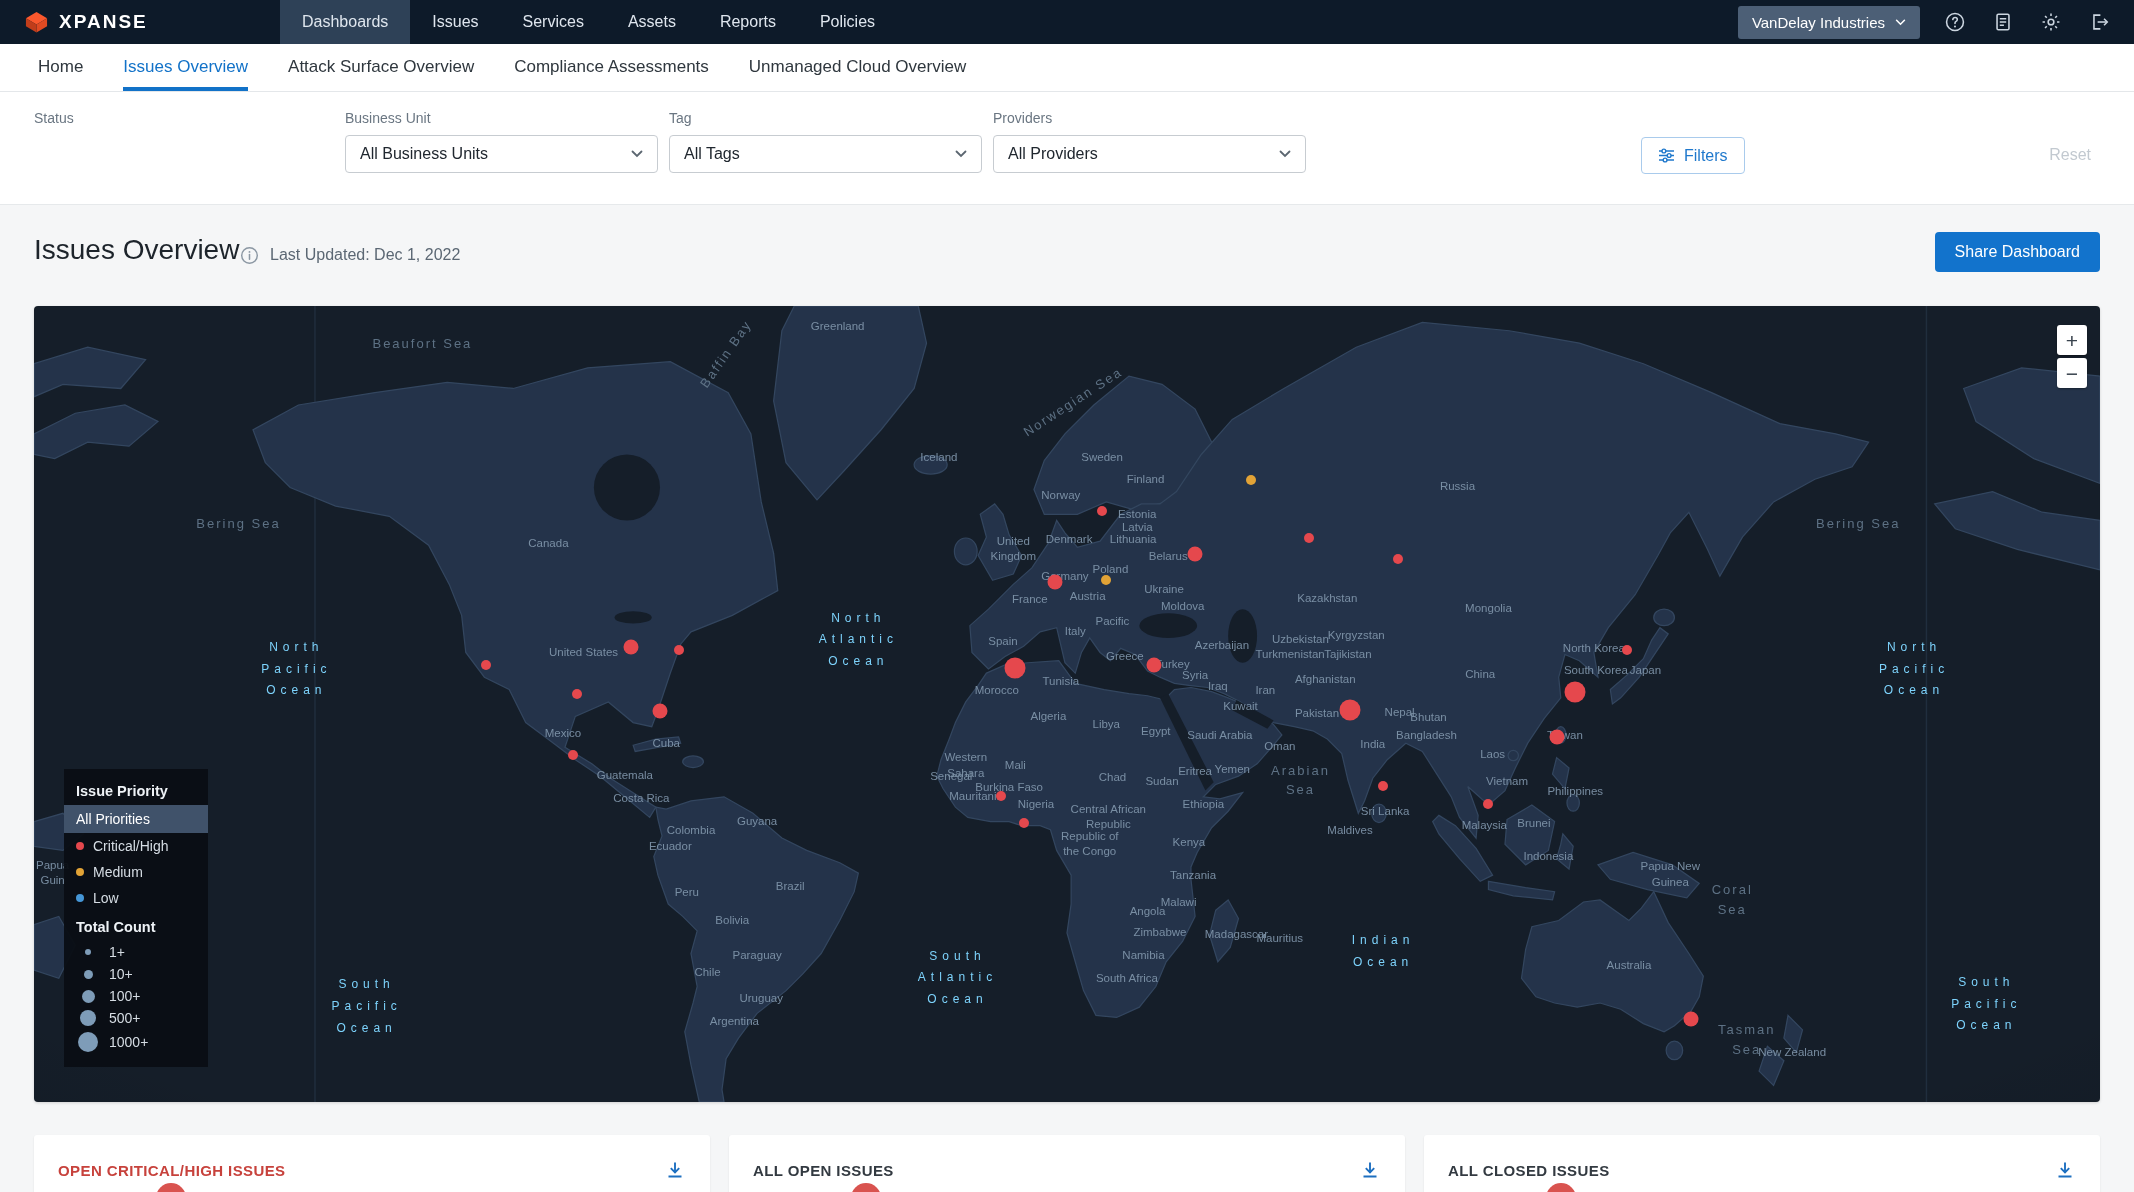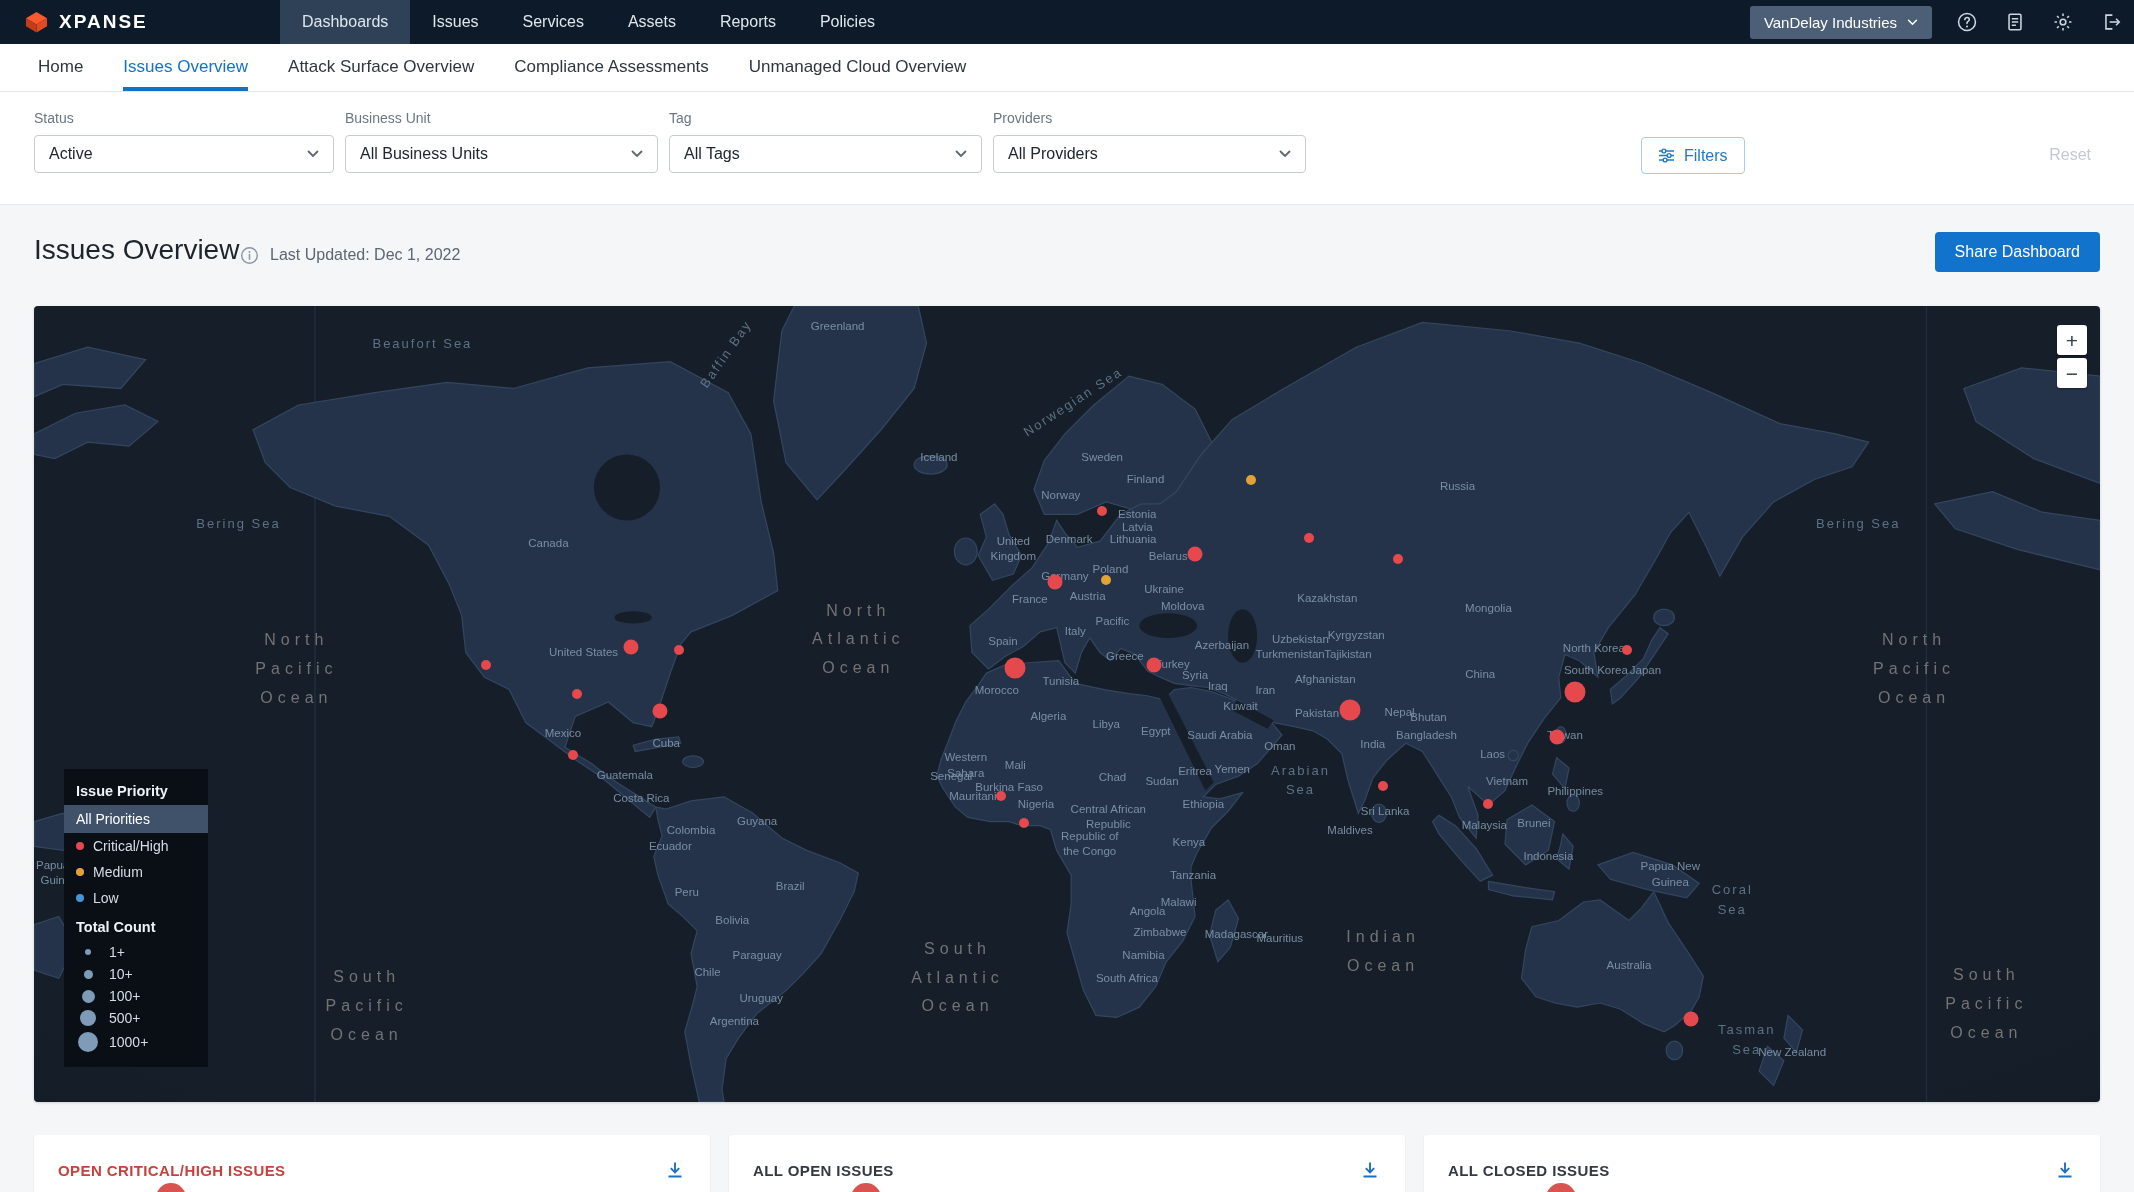--- a/index.html
+++ b/index.html
@@ -8,21 +8,21 @@
 
   
   .topnav{position:absolute;top:0;left:0;right:0;height:44px;background:#0d1a29;
           display:flex;align-items:stretch;z-index:30;}
   .brand{display:flex;align-items:center;gap:10px;padding:0 24px;width:232px;cursor:pointer;}
   .brand-icon svg{width:25px;height:25px;display:block;}
   .brand-text{font-size:19px;font-weight:700;letter-spacing:2px;color:#fff;}
   .topnav-menu{display:flex;align-items:stretch;}
   .nav-item{display:flex;align-items:center;padding:0 22px;font-size:16px;color:#dfe6ee;cursor:pointer;}
   .nav-item.active{background:#2e4157;}
-  .topnav-right{margin-left:auto;display:flex;align-items:center;padding-right:12px;}
+  .topnav-right{margin-left:auto;display:flex;align-items:center;padding-right:24px;}
   .org-btn{display:flex;align-items:center;gap:10px;background:#4c5f76;border:none;color:#fff;
            font-size:15px;font-family:inherit;padding:8px 14px;border-radius:3px;margin-right:24px;cursor:pointer;}
   .org-btn .caret svg{width:11px;height:7px;display:block;}
   .topnav-icons{display:flex;align-items:center;gap:26px;}
   .icon-btn{background:none;border:none;padding:0;color:#ccd6e0;cursor:pointer;}
   .icon-btn svg{width:22px;height:22px;display:block;}
 
   
   .tabbar{position:absolute;top:44px;left:0;right:0;height:47px;background:#fff;
           border-bottom:1px solid #e4e7ea;display:flex;align-items:stretch;padding-left:18px;z-index:29;}
@@ -60,21 +60,21 @@
   
   .map-card{position:absolute;left:34px;top:306px;width:2066px;height:796px;border-radius:4px;overflow:hidden;
             background:#151e29;box-shadow:0 1px 3px rgba(0,0,0,.15);}
   .world{position:absolute;inset:0;width:100%;height:100%;}
   .land{fill:#24334a;stroke:#33465f;stroke-width:.6;}
   .water{fill:#151e29;}
   .grat{stroke:#2c3e53;stroke-width:.7;opacity:.5;}
   .vignette{position:absolute;inset:0;pointer-events:none;
             background:radial-gradient(120% 130% at 50% 42%, rgba(0,0,0,0) 55%, rgba(4,8,13,.5) 100%);}
   .map-label{position:absolute;transform:translate(-50%,-50%);white-space:pre-line;text-align:center;pointer-events:none;}
-  .map-label.ocean{font-size:16px;letter-spacing:5px;line-height:1.8;color:#737373;}
+  .map-label.ocean{font-size:12px;letter-spacing:5px;line-height:1.8;color:#7dd3fc;}
   .map-label.sea{font-size:13px;letter-spacing:2px;line-height:1.5;color:#5d7184;}
   .map-label.region{font-size:11.5px;color:#8096ab;opacity:.92;line-height:1.35;}
   .map-point{position:absolute;border-radius:50%;transform:translate(-50%,-50%);cursor:pointer;}
 
   .legend{position:absolute;left:30px;top:463px;width:144px;background:rgba(9,14,20,.95);
           color:#d6dde4;font-size:14px;padding:6px 0 12px;z-index:5;}
   .lg-title{padding:8px 12px 6px;color:#eef2f6;font-weight:600;font-size:14.5px;}
   .lg-all{background:#40526a;color:#fff;padding:6px 12px;cursor:pointer;}
   .lg-row{display:flex;align-items:center;gap:9px;padding:5px 12px;}
   .lg-dot{width:8px;height:8px;border-radius:50%;flex:none;}
@@ -163,28 +163,20 @@
     <div class="tab active">Issues Overview</div>
     <div class="tab">Attack Surface Overview</div>
     <div class="tab">Compliance Assessments</div>
     <div class="tab">Unmanaged Cloud Overview</div>
   </div>
 
 <section class="filterbar">
   <div class="filter-fields">
       <div class="filter-field">
         <div class="filter-label">Status</div>
-        <div class="filter-select">
-          <span class="filter-value">Active</span>
-          <span class="caret">
-            <svg viewBox="0 0 12 8" fill="none">
-              <path d="M1.5 1.5 6 6 10.5 1.5" stroke="currentColor" stroke-width="1.8" stroke-linecap="round"></path>
-            </svg>
-          </span>
-        </div>
       </div>
       <div class="filter-field">
         <div class="filter-label">Business Unit</div>
         <div class="filter-select">
           <span class="filter-value">All Business Units</span>
           <span class="caret">
             <svg viewBox="0 0 12 8" fill="none">
               <path d="M1.5 1.5 6 6 10.5 1.5" stroke="currentColor" stroke-width="1.8" stroke-linecap="round"></path>
             </svg>
           </span>

